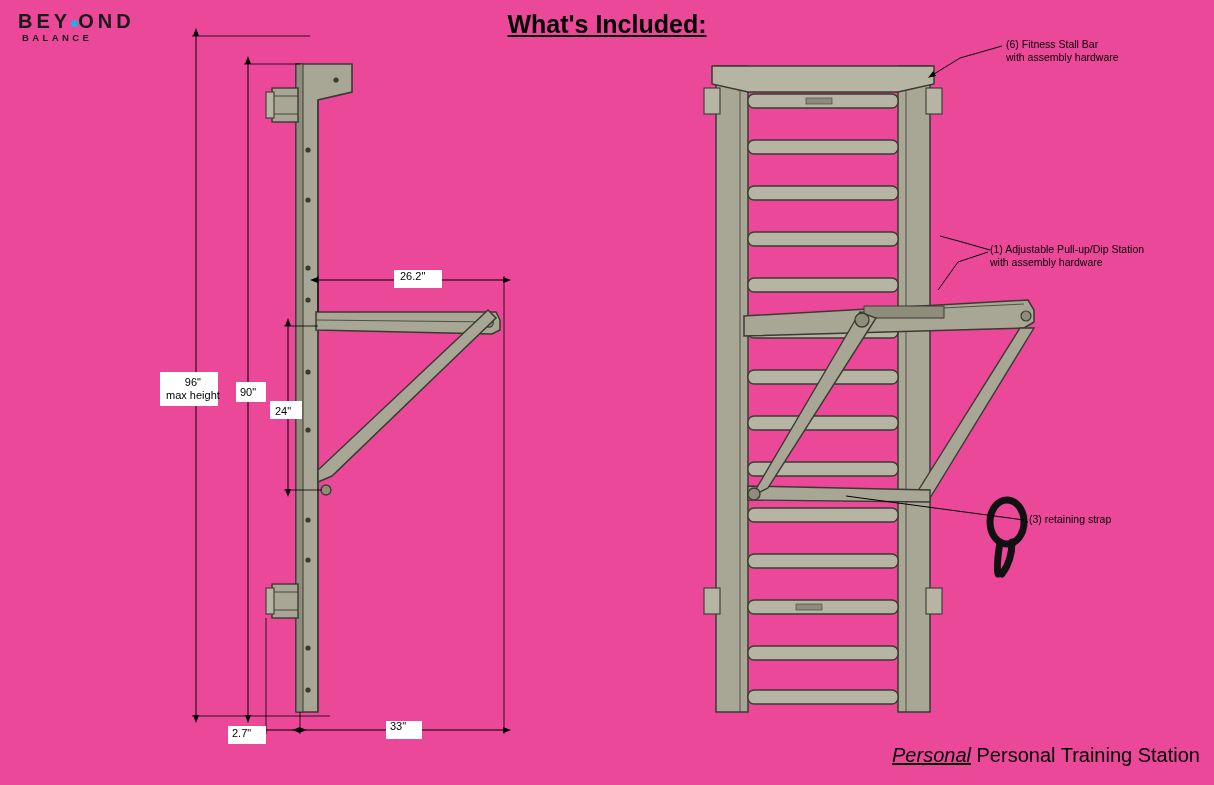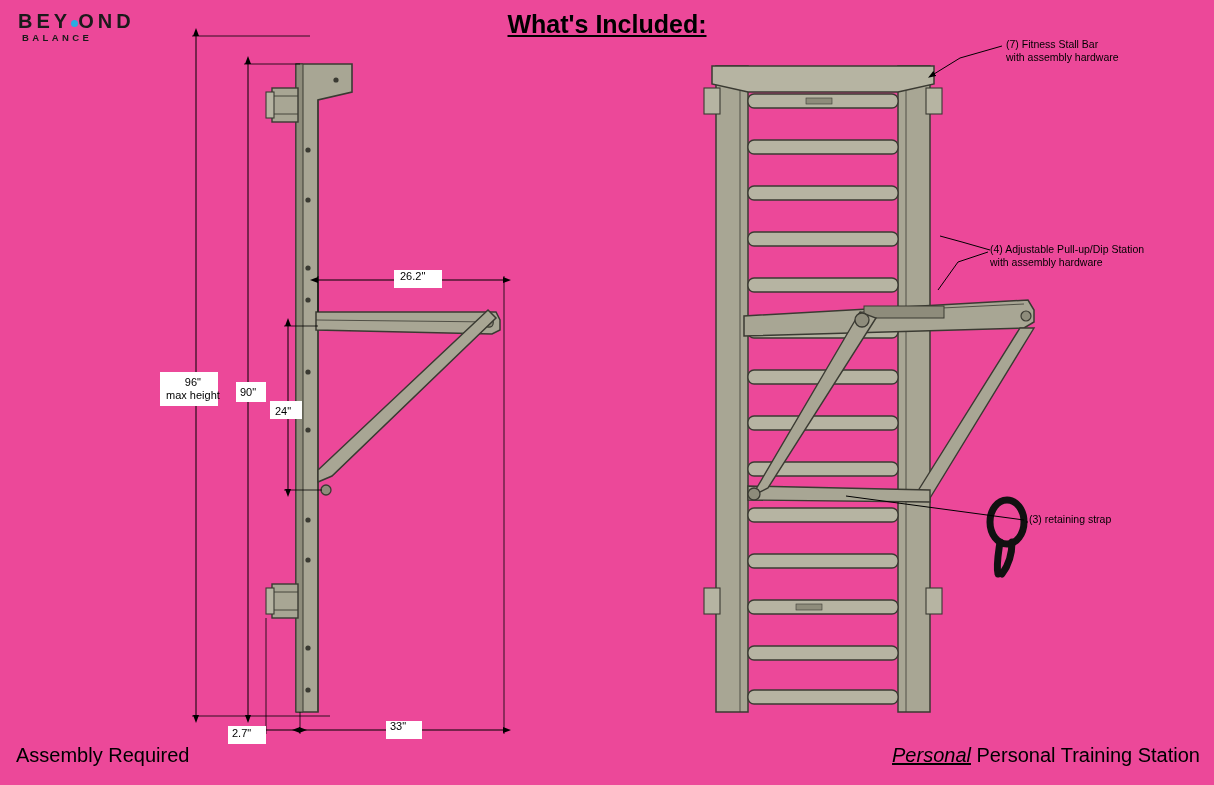--- a/index.html
+++ b/index.html
@@ -278,39 +278,38 @@
         <path d="M1002,46 L960,58 L934,74" fill="none" stroke="#000" stroke-width="1" marker-end="url(#arrowEnd)"></path>
         <path d="M988,252 L958,262 L938,290" fill="none" stroke="#000" stroke-width="1"></path>
         <path d="M990,250 L962,242 L940,236" fill="none" stroke="#000" stroke-width="1"></path>
         <path d="M1026,522 L1028,522" fill="none" stroke="#000" stroke-width="1"></path>
         <path d="M1024,520 L846,496" fill="none" stroke="#000" stroke-width="1"></path>
       </g>
     </g>
   </svg>
 
   <div class="callout" id="callout-stallbar">
-    <div>(7) Fitness Stall Bar</div>
+    <div>(6) Fitness Stall Bar</div>
     <div>with assembly hardware</div>
   </div>
 
   <div class="callout" id="callout-pullup">
-    <div>(4) Adjustable Pull-up/Dip Station</div>
+    <div>(1) Adjustable Pull-up/Dip Station</div>
     <div>with assembly hardware</div>
   </div>
 
   <div class="callout" id="callout-strap">
     <div>(3) retaining strap</div>
   </div>
 
   <div class="dim" id="dim-96">
     <div>96"</div>
     <div>max height</div>
   </div>
   <div class="dim" id="dim-90">90"</div>
   <div class="dim" id="dim-24">24"</div>
   <div class="dim" id="dim-262">26.2"</div>
   <div class="dim" id="dim-33">33"</div>
   <div class="dim" id="dim-27">2.7"</div>
 
-  <div id="assembly">Assembly Required</div>
   <div id="product-name"><span class="ital">Personal</span><span> Personal Training Station</span></div>
 
 </div>
 
 </body></html>

